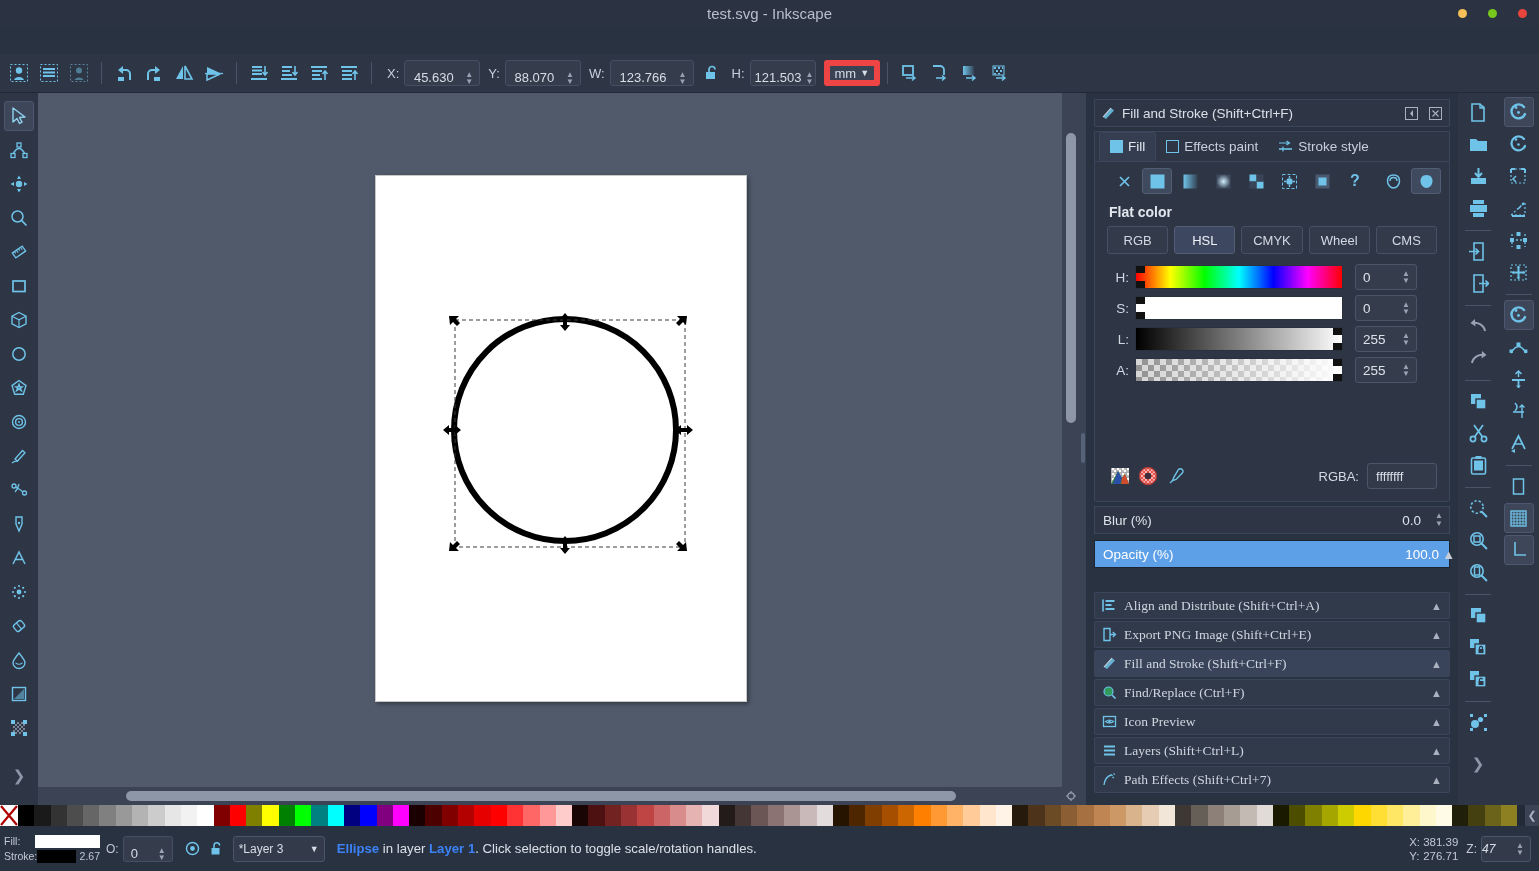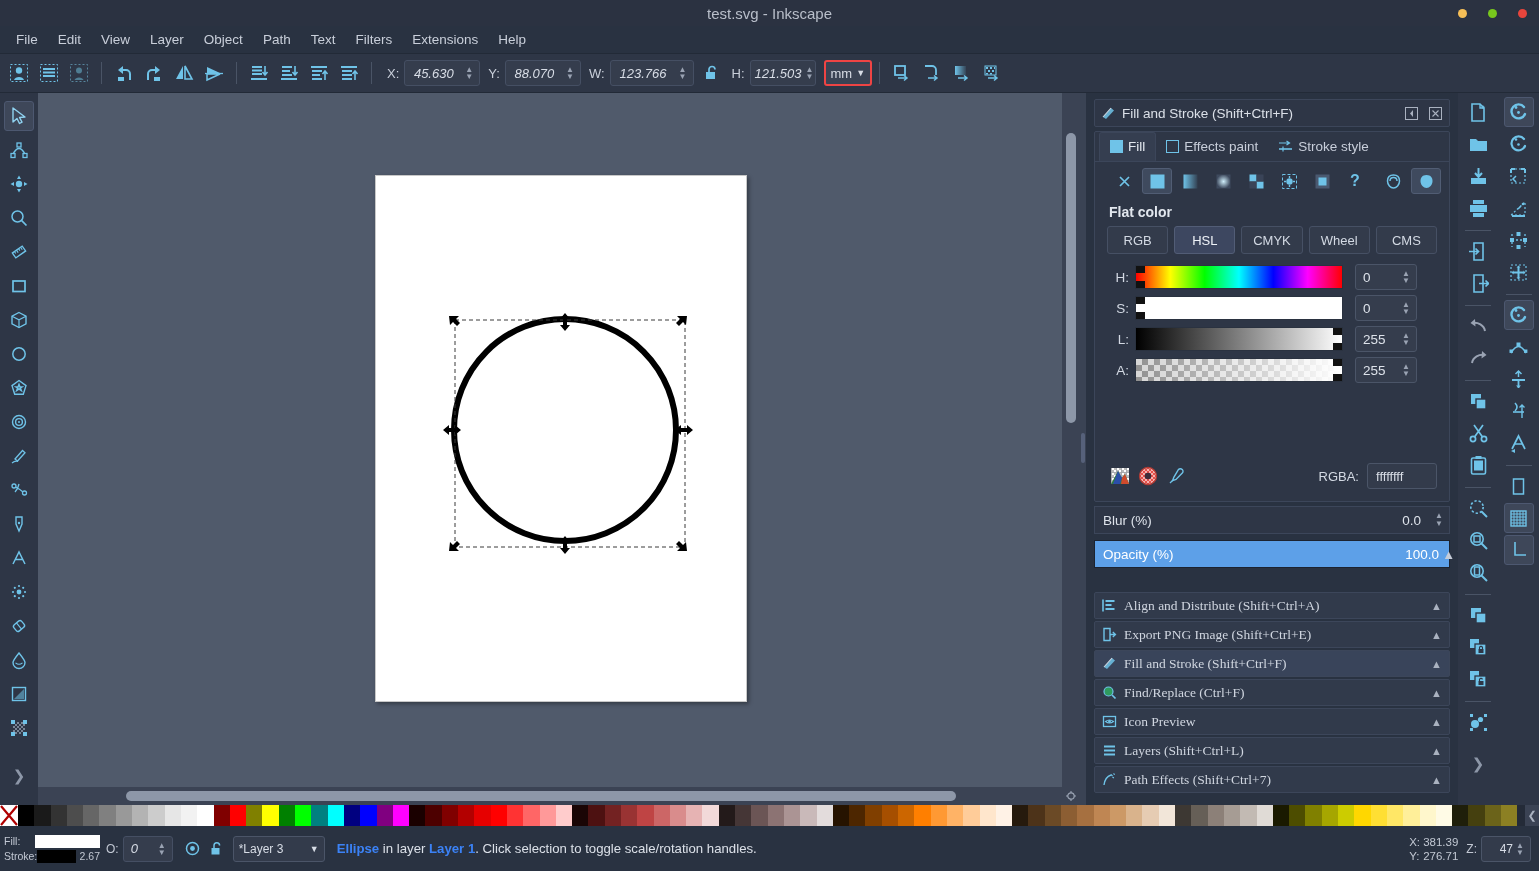--- a/index.html
+++ b/index.html
@@ -41,26 +41,26 @@
     border-bottom: 1px solid #222a37;
   }
   .tbtn {
     width: 28px; height: 28px; display: flex; align-items: center; justify-content: center;
     border-radius: 3px; margin: 0 1px;
   }
   .tsep { width: 1px; height: 22px; background: #4a5466; margin: 0 7px; }
   .fieldlabel { color: #c9cfda; font-size: 13px; margin: 0 5px 0 8px; }
   .spinbox {
     height: 26px; background: #353d4d; border: 1px solid #454f63; border-radius: 3px;
-    display: flex; align-items: center; position: relative; font-style: italic;
+    display: flex; align-items: flex-end; position: relative;
   }
   .spinbox .val { flex: 1; text-align: center; color: #d8dde6; font-size: 13px; padding: 0 4px; }
   .spinarrows { display: flex; flex-direction: column; width: 14px; margin-right: 3px; color: #9aa3b3; font-size: 8px; line-height: 7px; align-items: center; }
   .combobox {
-    height: 26px; min-width: 44px; background: #3a4354; border: 2px solid #ef4444; border-radius: 3px;
+    height: 26px; min-width: 44px; background: #3a4354; border: 6px solid #ef4444; border-radius: 3px;
     display: flex; align-items: center; justify-content: space-between; padding: 0 5px; color: #d8dde6; font-size: 13px;
   }
 
   
   #toolbox {
     position: absolute; left: 0; top: 93px; width: 38px; height: 712px;
     background: #2e3646; display: flex; flex-direction: column; align-items: center; padding-top: 8px;
   }
   .tool {
     width: 30px; height: 30px; margin-bottom: 4px; border-radius: 3px;
@@ -194,49 +194,37 @@
   }
   #statusmsg { margin-left: 12px; font-size: 13.2px; color: #dbe0e8; }
   #statusmsg b { color: #3b82f6; }
   #coords { margin-left: auto; display: flex; align-items: center; padding-right: 8px; }
   .coordcol { font-size: 11.5px; color: #c2c8d3; line-height: 14px; }
   .coordcol div { display: flex; }
   .coordcol .ck { width: 14px; }
   .zlab { font-size: 12px; color: #c2c8d3; margin: 0 4px 0 8px; }
   .zbox { width: 50px; height: 26px; background: #333b4b; border: 1px solid #4b5568; border-radius: 3px;
           display:flex; align-items:center; }
-  .zbox .zv { flex:1; text-align: right; font-size: 12px; color: #d8dde6; }
+  .zbox .zv { flex:1; text-align: left; font-size: 12px; color: #d8dde6; font-style: italic; }
   svg { display: block; }
 </style>
 </head>
 <body>
 
 <div id="app">
 
   <div id="titlebar">
     <span class="title">test.svg - Inkscape</span>
     <div id="wincontrols">
       <span class="wdot y"></span>
       <span class="wdot g"></span>
       <span class="wdot r"></span>
     </div>
   </div>
 
-  <div id="menubar">
-    <div class="menu-item">File</div>
-    <div class="menu-item">Edit</div>
-    <div class="menu-item">View</div>
-    <div class="menu-item">Layer</div>
-    <div class="menu-item">Object</div>
-    <div class="menu-item">Path</div>
-    <div class="menu-item">Text</div>
-    <div class="menu-item">Filters</div>
-    <div class="menu-item">Extensions</div>
-    <div class="menu-item">Help</div>
-  </div>
 
   <div id="cmdbar">
     <div class="tbtn">
       <svg width="20" height="20" viewBox="0 0 20 20">
           <rect x="1.5" y="1.5" width="17" height="17" fill="none" stroke="#6fc3e8" stroke-dasharray="2 2"></rect>
           <circle cx="10" cy="7.5" r="3.2" fill="#6fc3e8"></circle>
           <path d="M5 17c1-4 9-4 10 0z" fill="#6fc3e8"></path>
         </svg>
     </div>
     <div class="tbtn">

